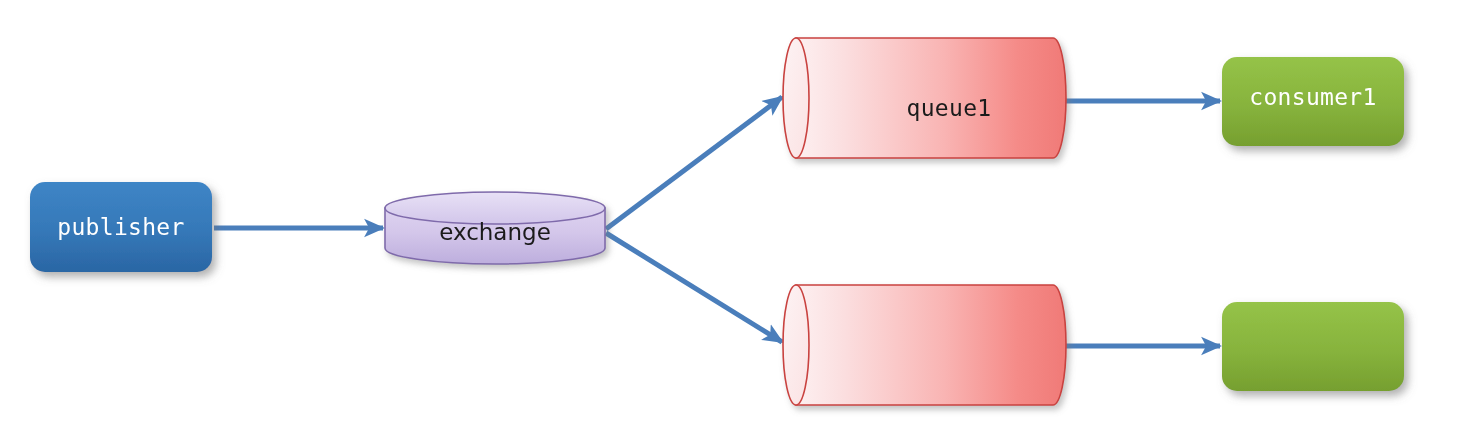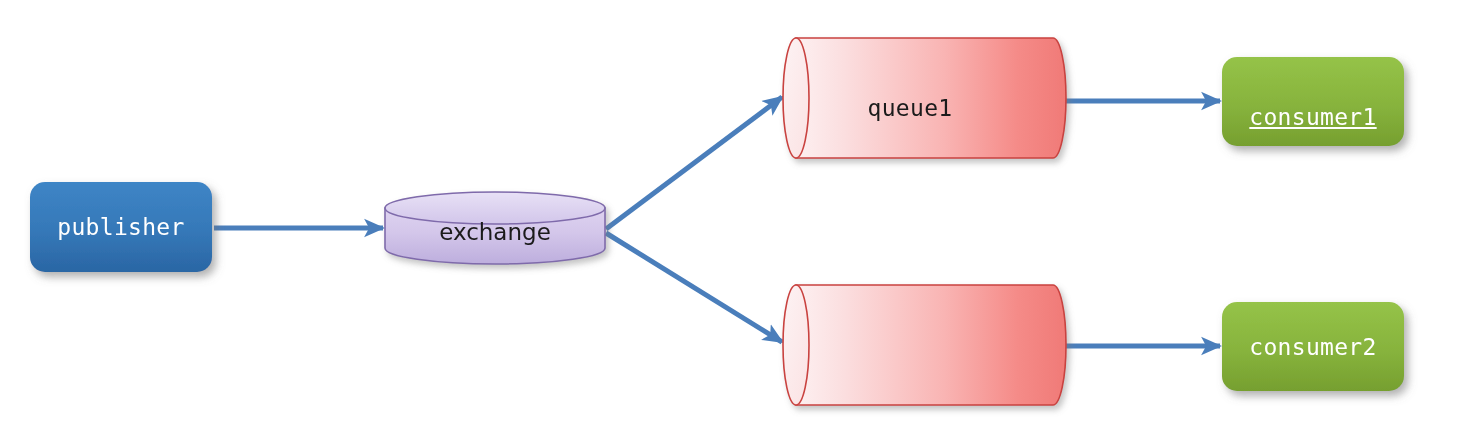--- a/index.html
+++ b/index.html
@@ -129,20 +129,19 @@
 
     <g filter="url(#dropShadow)">
       <rect x="1222" y="302" width="182" height="89" rx="15" ry="15" fill="url(#gradGreen)"></rect>
     </g>
   </svg>
 
   <div class="node-label label-prop label-dark" style="left:385px; top:200px; width:220px; height:63px;">exchange</div>
 
   <div class="node-label label-mono label-white" style="left:30px; top:182px; width:182px; height:90px;">publisher</div>
 
-  <div class="node-label label-mono label-dark" style="left:780px; top:38px; width:260px; height:140px;">queue1</div>
+  <div class="node-label label-mono label-dark" style="left:819px; top:38px; width:260px; height:140px;">queue1</div>
 
 
-  <div class="node-label label-mono label-white" style="left:1222px; top:72px; width:182px; height:89px;text-decoration:underline;">consumer1</div>
+  <div class="node-label label-mono label-white" style="left:1222px; top:52px; width:182px; height:89px;">consumer1</div>
 
-  <div class="node-label label-mono label-white" style="left:1222px; top:302px; width:182px; height:89px;">consumer2</div>
 
 </div>
 
 </body></html>

